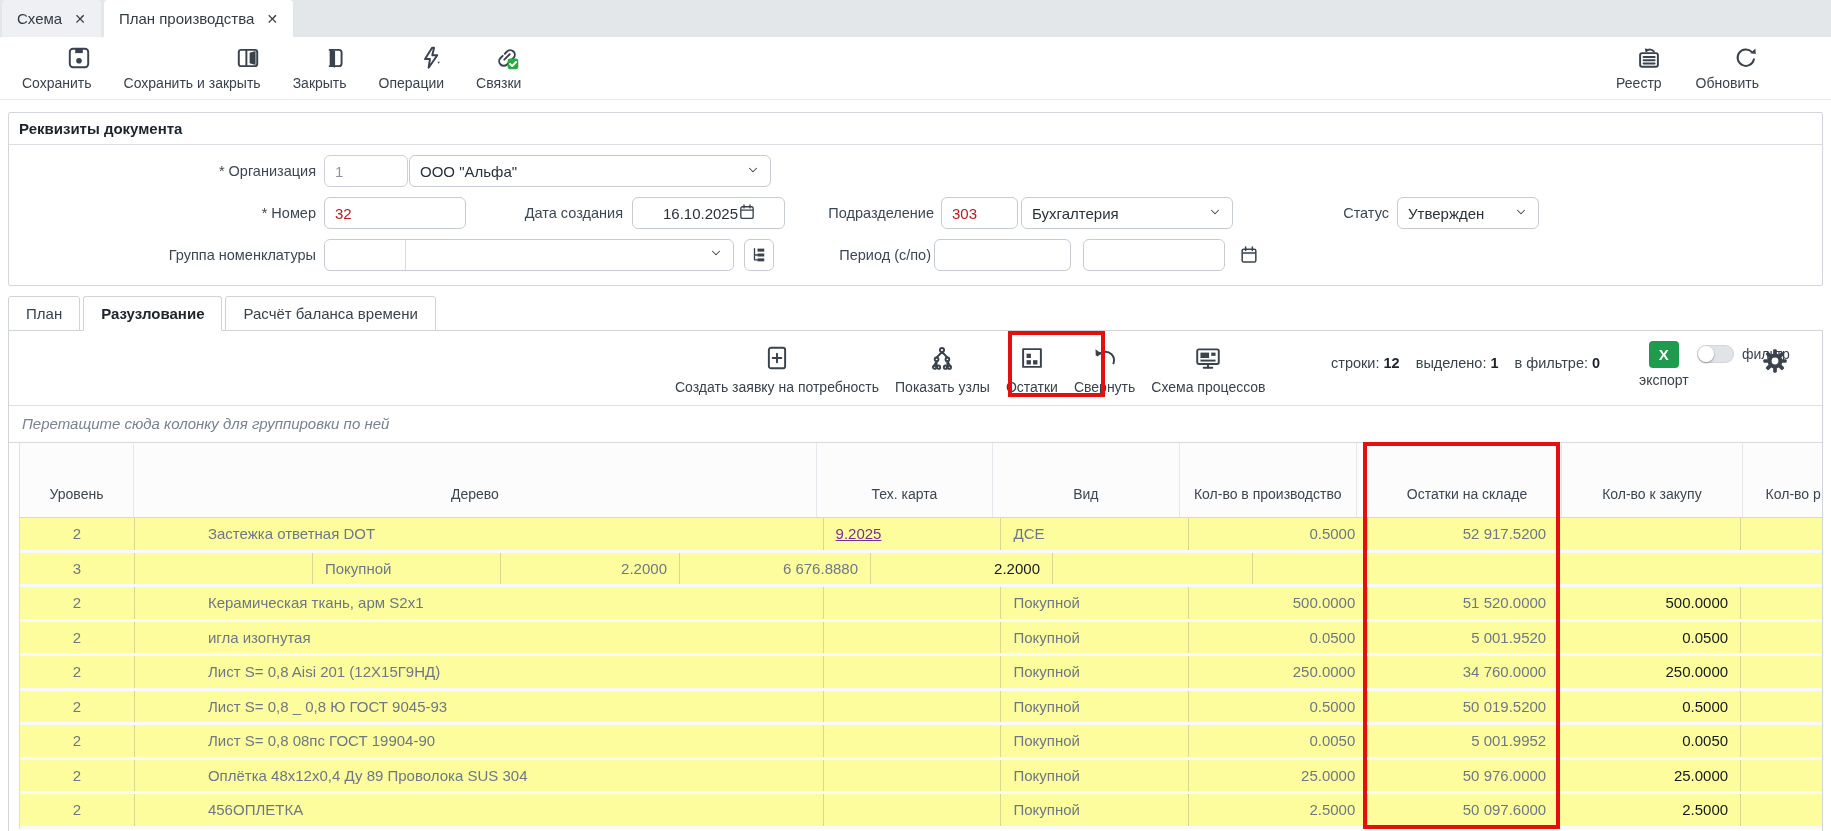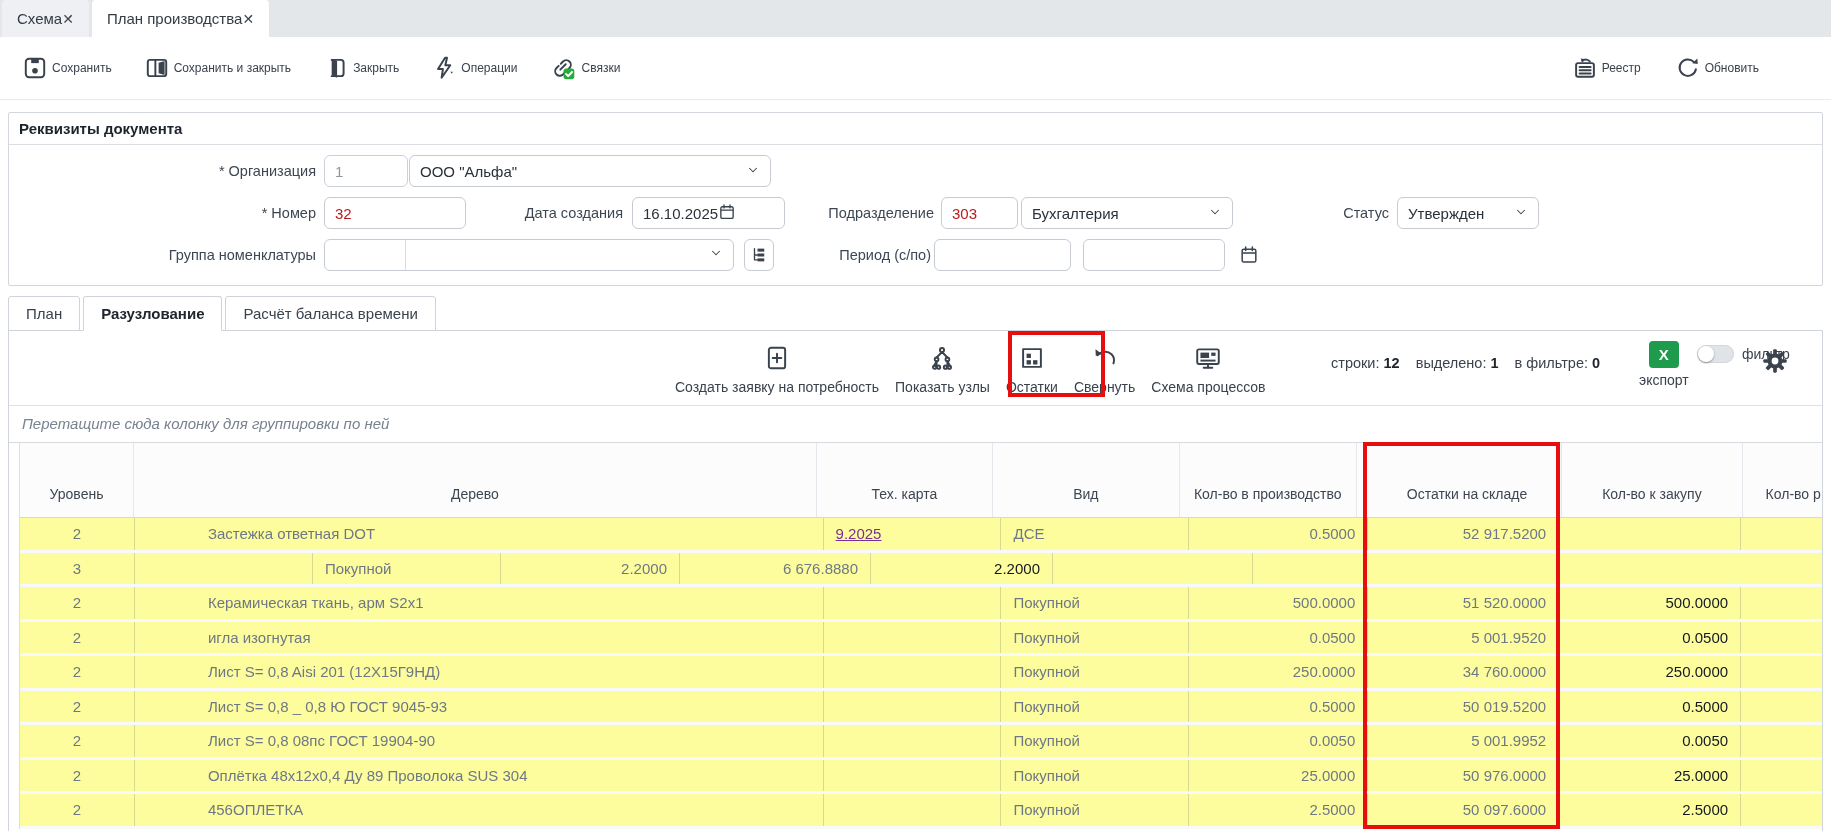--- a/index.html
+++ b/index.html
@@ -3,51 +3,51 @@
 <meta charset="utf-8">
 <style>
   * { box-sizing: border-box; margin: 0; padding: 0; }
   html,body { width:1831px; height:831px; overflow:hidden; background:#fff;
     font-family:"Liberation Sans","DejaVu Sans",sans-serif; color:#39424d; }
   body { position:relative; }
 
   
   .tabbar { position:absolute; top:0; left:0; right:0; height:37px; background:#e4e7ea;
     display:flex; align-items:stretch; padding-left:2px; }
-  .wtab { display:flex; align-items:center; padding:0 15px; font-size:15px;
+  .wtab { display:flex; align-items:center; gap:12px; padding:0 15px; font-size:15px;
     color:#333b45; background:#eef0f3; border-radius:4px 4px 0 0; margin-right:3px; cursor:default; }
   .wtab.active { background:#fff; }
   .wtab .x { font-size:14px; font-weight:bold; color:#3c434c; line-height:1; }
 
   
   .toolbar { position:absolute; top:37px; left:0; right:0; height:63px; background:#fff;
     border-bottom:1px solid #e8eaee; display:flex; align-items:center; }
   .tb-left { display:flex; gap:32px; margin-left:22px; }
   .tb-right { display:flex; gap:34px; margin-left:auto; margin-right:72px; }
-  .tbtn { display:flex; flex-direction:row; align-items:center; gap:4px;
-    font-size:12px; color:#39424d; cursor:pointer; }
+  .tbtn { display:flex; flex-direction:column; align-items:flex-end; gap:4px;
+    font-size:14px; color:#39424d; cursor:pointer; }
   .tbtn svg { display:block; }
   .icon-stroke { stroke:#39424d; fill:none; stroke-width:1.8; stroke-linecap:round; stroke-linejoin:round; }
   .icon-fill { fill:#39424d; stroke:none; }
 
   
   .doc-panel { position:absolute; top:112px; left:8px; right:8px; height:174px;
     border:1px solid #d3d7dd; border-radius:2px; background:#fff; }
   .doc-title { height:32px; line-height:32px; padding-left:10px; font-size:15px; font-weight:bold;
     color:#1c232b; border-bottom:1px solid #dadee3; }
   .flabel { position:absolute; height:32px; line-height:32px; font-size:14.5px; color:#3d4754; text-align:right; }
   .finput { position:absolute; height:32px; border:1px solid #c6cbd2; border-radius:6px;
     font-size:15px; color:#b91c1c; padding:0 10px; background:#fff; outline:none;
     font-family:"Liberation Sans","DejaVu Sans",sans-serif; }
   .finput.dis { color:#8d959e; border-color:#cdd1d7; }
   .fselect { position:absolute; height:32px; border:1px solid #c6cbd2; border-radius:6px; background:#fff;
     display:flex; align-items:center; padding:0 10px; font-size:15px; color:#2a313a; cursor:pointer; }
   .fselect .chev { margin-left:auto; }
   .date-box { position:absolute; height:32px; border:1px solid #c6cbd2; border-radius:6px; background:#fff;
-    display:flex; align-items:center; justify-content:flex-start; padding:0 8px 0 10px;
+    display:flex; align-items:center; justify-content:center; padding:0 8px 0 10px;
     font-size:15px; color:#2a313a; }
   .combo { position:absolute; height:32px; border:1px solid #c6cbd2; border-radius:6px; background:#fff;
     display:flex; align-items:center; }
   .combo .code-part { width:81px; height:100%; border-right:1px solid #d9dde2; }
   .combo .chev { position:absolute; right:10px; }
   .sq-btn { position:absolute; width:30px; height:32px; border:1px solid #c6cbd2; border-radius:6px;
     background:#fff; display:flex; align-items:center; justify-content:center; cursor:pointer; }
   .cal-out { position:absolute; width:26px; height:32px; display:flex; align-items:center; justify-content:center; cursor:pointer; }
 
   

